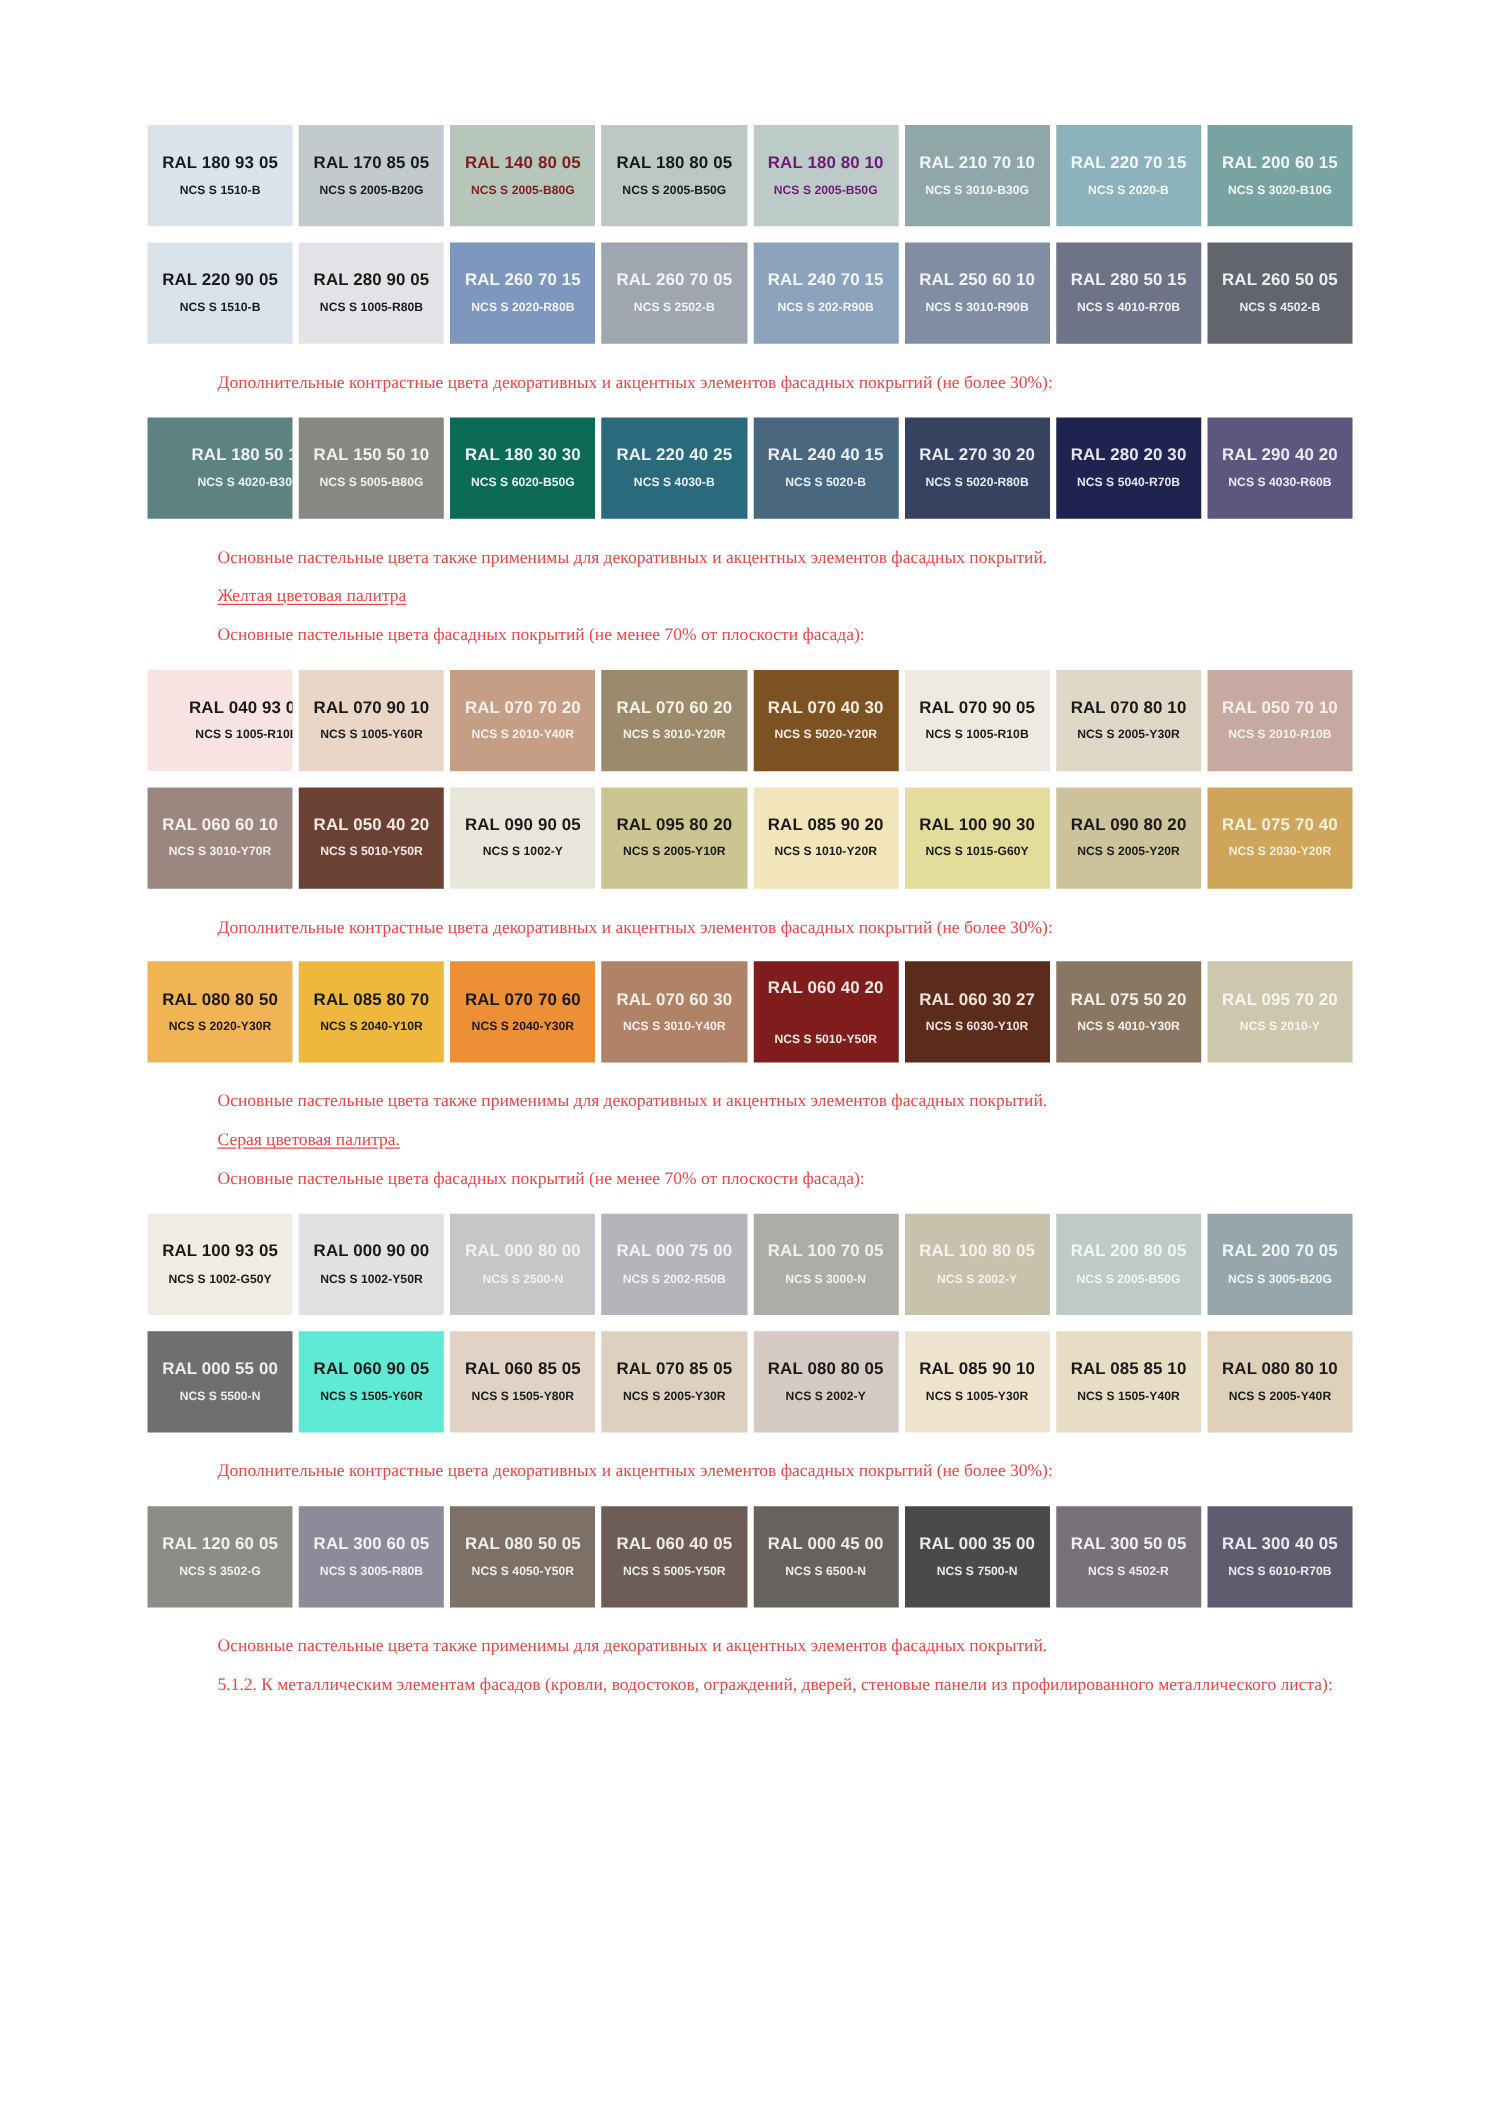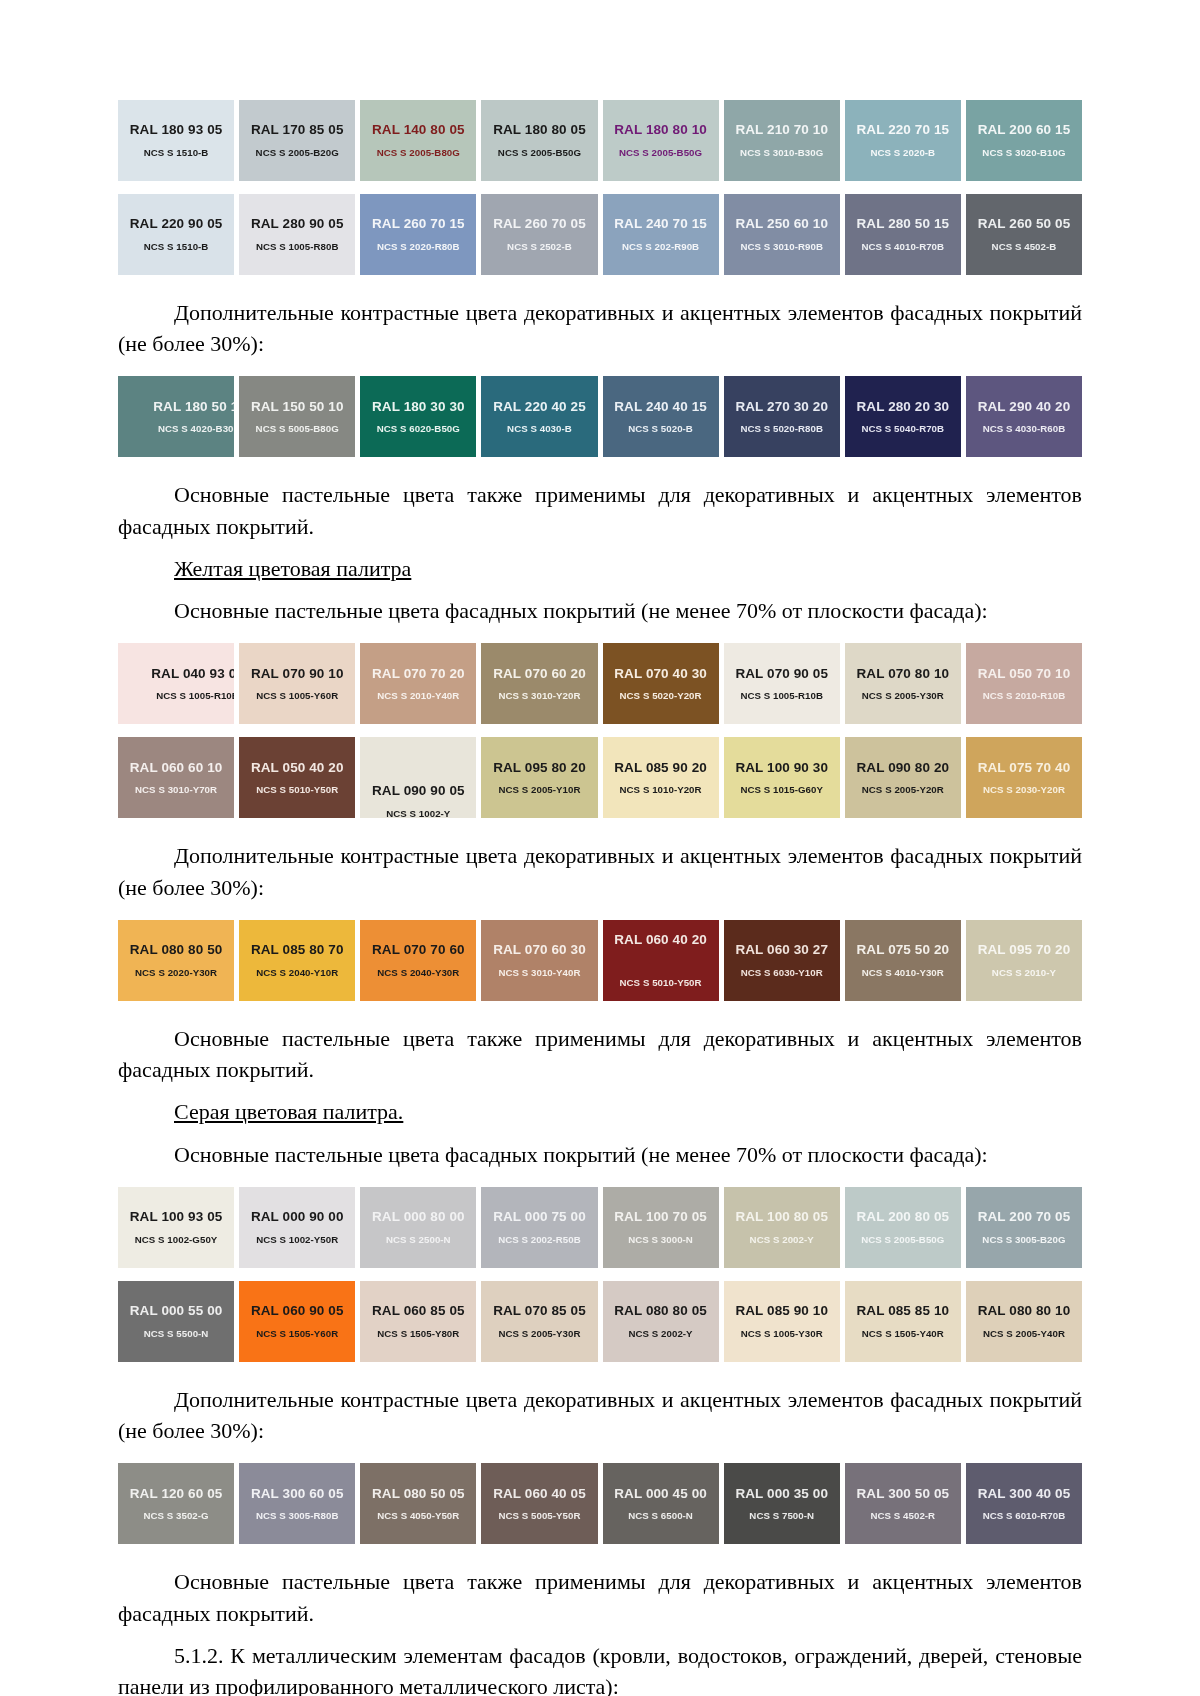--- a/index.html
+++ b/index.html
@@ -12,26 +12,26 @@
     color: #000000;
     overflow: hidden;
   }
   .page {
     position: relative;
     width: 1200px;
     height: 1696px;
     padding: 100px 118px 0 118px;
   }
   .para {
-    font-size: 22px;
+    font-size: 14px;
     line-height: 1.42;
     text-align: justify;
     text-justify: inter-word;
     margin: 0;
-    color: #000000;
+    color: #ef4444;
   }
   .para.indent { text-indent: 56px; }
   .para.heading-sub {
     text-indent: 56px;
     text-decoration: underline;
     text-underline-offset: 2px;
   }
   .spacer-sm { height: 11px; }
   .spacer-md { height: 17px; }
   .spacer-lg { height: 22px; }
@@ -227,21 +227,21 @@
   <div class="rows-gap"></div>
   <div class="swatch-row">
       <div class="swatch" style="background: rgb(156, 135, 128); color: rgb(244, 239, 237);">
         <div class="ral">RAL 060 60 10</div>
         <div class="ncs">NCS S 3010-Y70R</div>
       </div>
       <div class="swatch" style="background: rgb(107, 65, 52); color: rgb(242, 231, 225);">
         <div class="ral">RAL 050 40 20</div>
         <div class="ncs">NCS S 5010-Y50R</div>
       </div>
-      <div class="swatch" style="background: rgb(232, 229, 218); color: rgb(26, 26, 26); justify-content: flex-end;">
+      <div class="swatch" style="background: rgb(232, 229, 218); color: rgb(26, 26, 26);">
         <div class="ral">RAL 090 90 05</div>
         <div class="ncs">NCS S 1002-Y</div>
       </div>
       <div class="swatch" style="background: rgb(204, 197, 145); color: rgb(26, 26, 26);">
         <div class="ral">RAL 095 80 20</div>
         <div class="ncs">NCS S 2005-Y10R</div>
       </div>
       <div class="swatch" style="background: rgb(242, 229, 187); color: rgb(26, 26, 26);">
         <div class="ral">RAL 085 90 20</div>
         <div class="ncs">NCS S 1010-Y20R</div>
@@ -340,21 +340,21 @@
         <div class="ral">RAL 200 70 05</div>
         <div class="ncs">NCS S 3005-B20G</div>
       </div>
     </div>
   <div class="rows-gap"></div>
   <div class="swatch-row">
       <div class="swatch" style="background: rgb(111, 111, 111); color: rgb(238, 238, 238);">
         <div class="ral">RAL 000 55 00</div>
         <div class="ncs">NCS S 5500-N</div>
       </div>
-      <div class="swatch" style="background: #f97316; color: rgb(26, 26, 26);">
+      <div class="swatch" style="background: #5eead4; color: rgb(26, 26, 26);">
         <div class="ral">RAL 060 90 05</div>
         <div class="ncs">NCS S 1505-Y60R</div>
       </div>
       <div class="swatch" style="background: rgb(226, 210, 198); color: rgb(26, 26, 26);">
         <div class="ral">RAL 060 85 05</div>
         <div class="ncs">NCS S 1505-Y80R</div>
       </div>
       <div class="swatch" style="background: rgb(222, 208, 191); color: rgb(26, 26, 26);">
         <div class="ral">RAL 070 85 05</div>
         <div class="ncs">NCS S 2005-Y30R</div>

